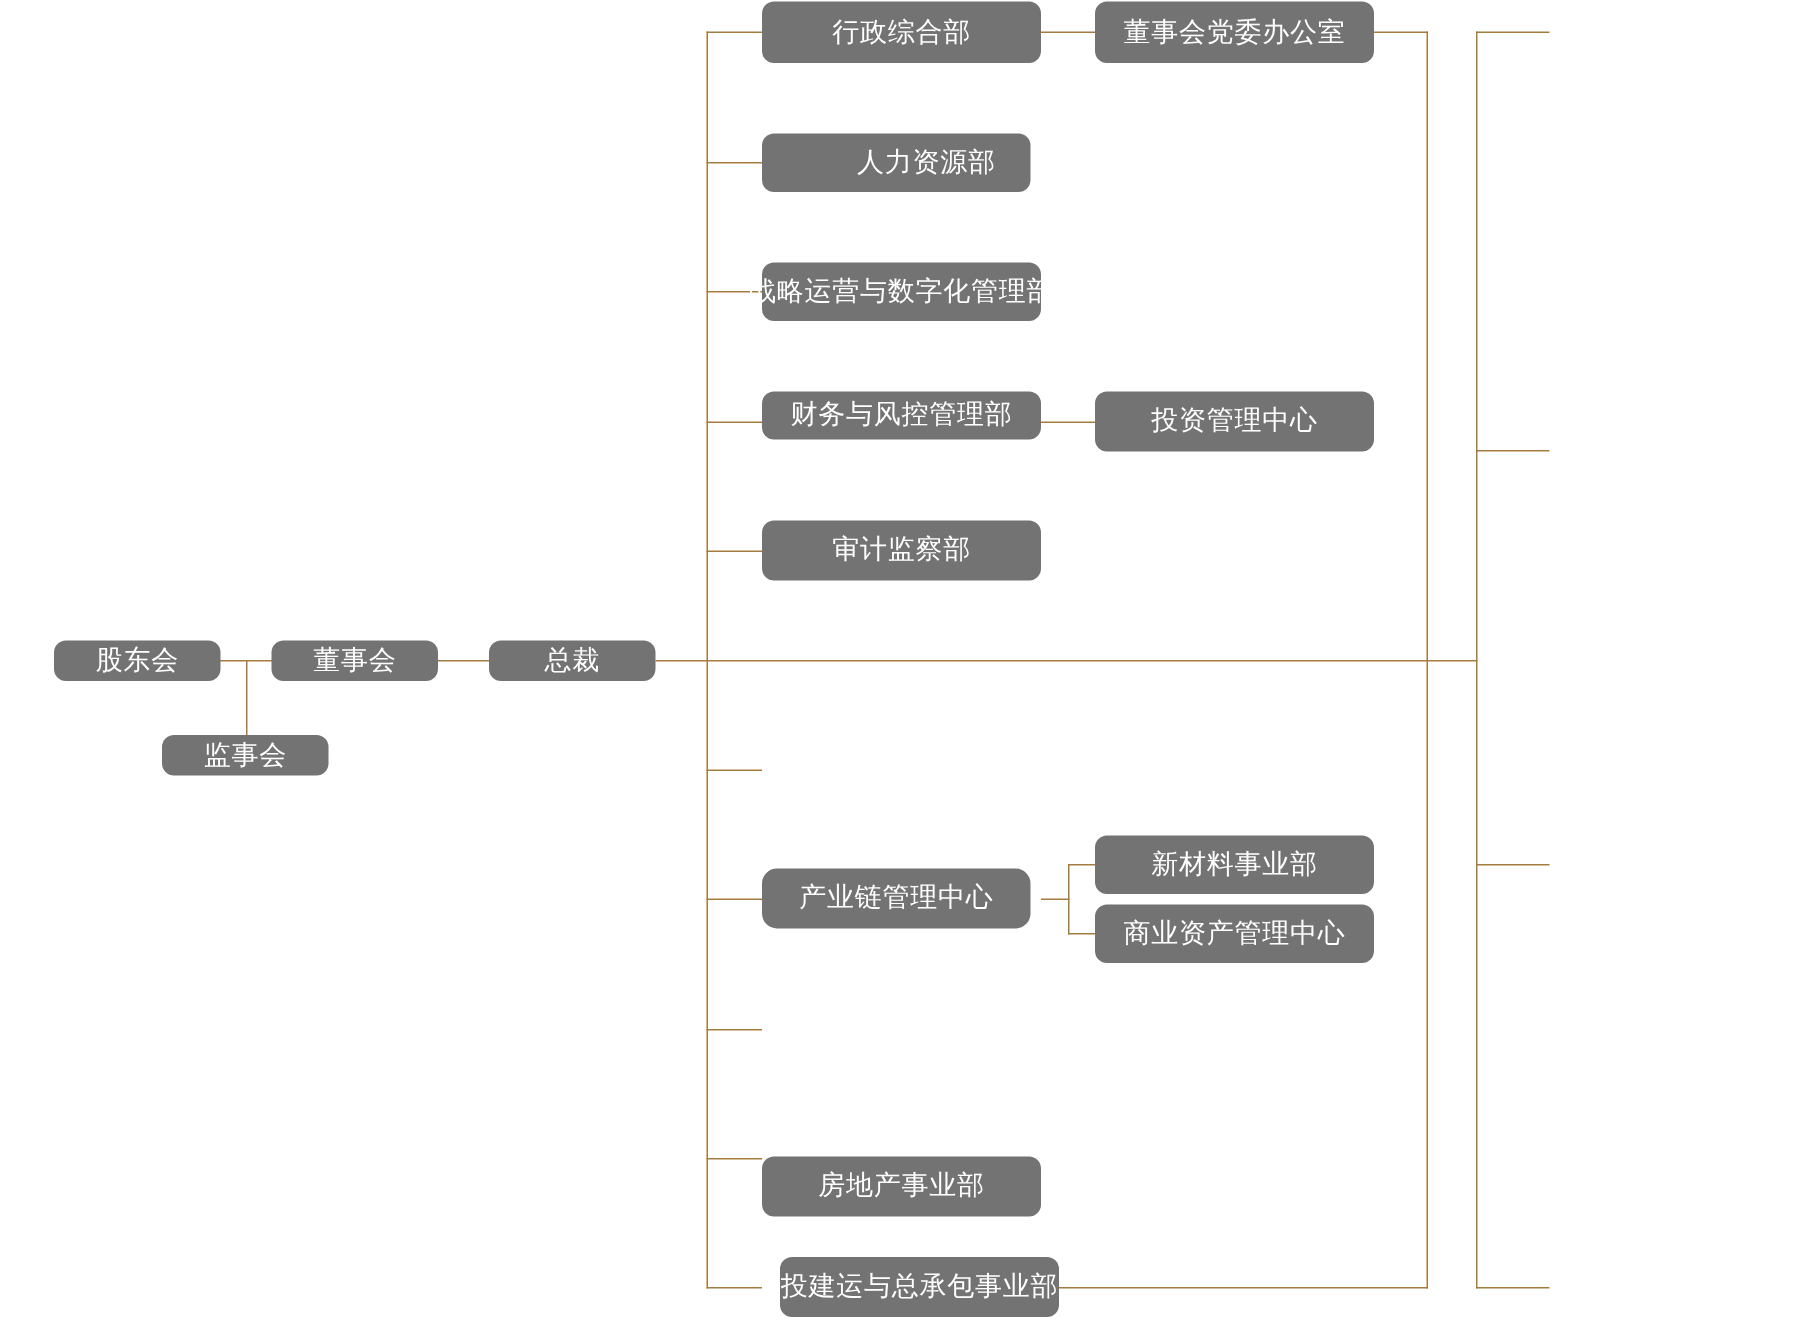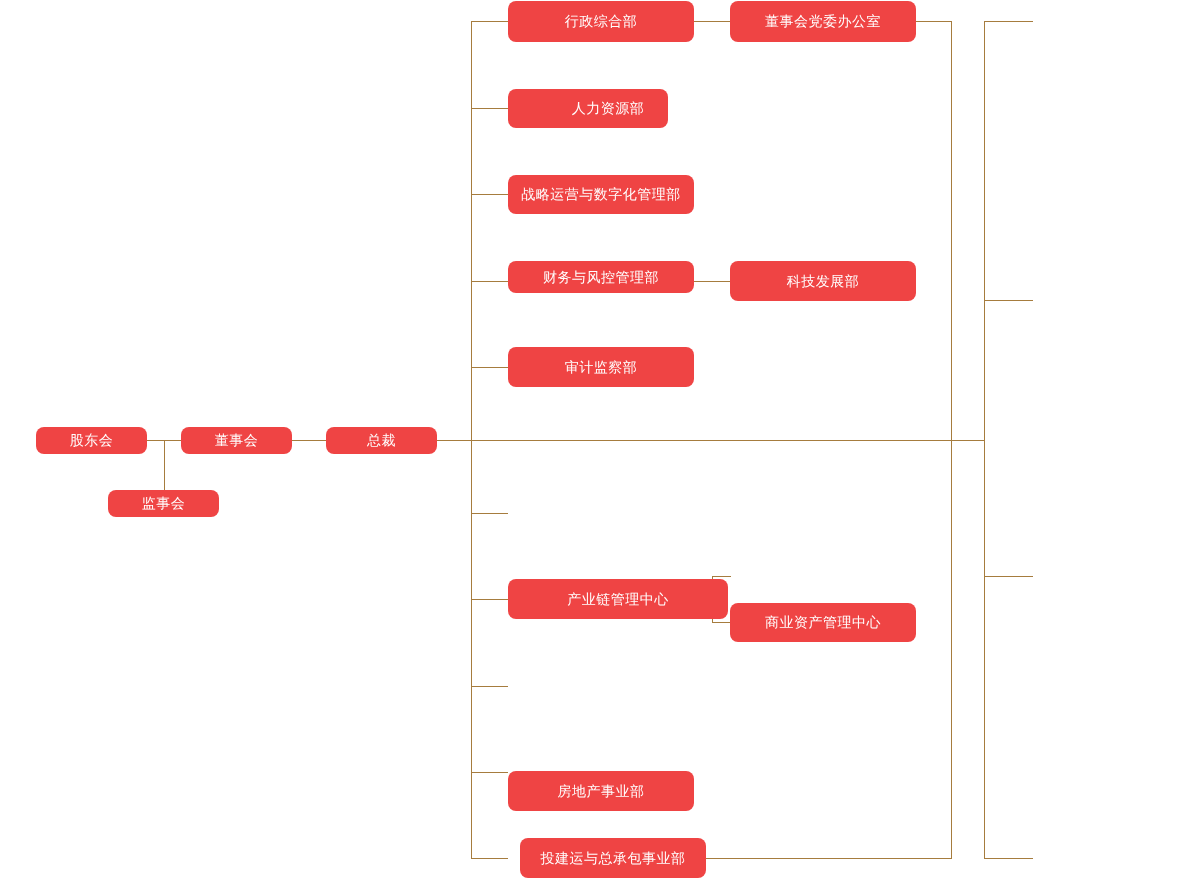--- a/index.html
+++ b/index.html
@@ -13,27 +13,27 @@
   #org-canvas {
     position: relative;
     width: 1202px;
     height: 880px;
     background: #ffffff;
     overflow: hidden;
   }
   .node {
     position: absolute;
     box-sizing: border-box;
-    background: #ef4444;
+    background: #737373;
     color: #ffffff;
     border-radius: 8px;
     display: flex;
     align-items: center;
     justify-content: center;
-    font-size: 14px;
+    font-size: 18px;
     line-height: 1.2;
     letter-spacing: 0.5px;
     white-space: nowrap;
     user-select: none;
   }
   .node-label {
     display: block;
     text-align: center;
   }
   .conn {
@@ -105,45 +105,48 @@
   </div>
 
   <div class="node" style="left:508px; top:1px; width:186px; height:41px;">
     <span class="node-label">行政综合部</span>
   </div>
 
   <div class="node" style="left:730px; top:1px; width:186px; height:41px;">
     <span class="node-label">董事会党委办公室</span>
   </div>
 
-  <div class="node" style="left:508px; top:89px; width:160px; height:39px;padding-left:40px;">
+  <div class="node" style="left:508px; top:89px; width:179px; height:39px;padding-left:40px;">
     <span class="node-label">人力资源部</span>
   </div>
 
   <div class="node" style="left:508px; top:175px; width:186px; height:39px;">
     <span class="node-label">战略运营与数字化管理部</span>
   </div>
 
   <div class="node" style="left:508px; top:261px; width:186px; height:32px;">
     <span class="node-label">财务与风控管理部</span>
   </div>
 
   <div class="node" style="left:730px; top:261px; width:186px; height:40px;">
-    <span class="node-label">科技发展部</span>
+    <span class="node-label">投资管理中心</span>
   </div>
 
   <div class="node" style="left:508px; top:347px; width:186px; height:40px;">
     <span class="node-label">审计监察部</span>
   </div>
 
 
-  <div class="node" style="left:508px; top:579px; width:220px; height:40px;">
+  <div class="node" style="left:508px; top:579px; width:179px; height:40px;border-radius:10px;">
     <span class="node-label">产业链管理中心</span>
   </div>
 
+  <div class="node" style="left:730px; top:557px; width:186px; height:39px;">
+    <span class="node-label">新材料事业部</span>
+  </div>
 
   <div class="node" style="left:730px; top:603px; width:186px; height:39px;">
     <span class="node-label">商业资产管理中心</span>
   </div>
 
 
   <div class="node" style="left:508px; top:752px; width:186px; height:40px;margin-top:19px;">
     <span class="node-label">房地产事业部</span>
   </div>
 

